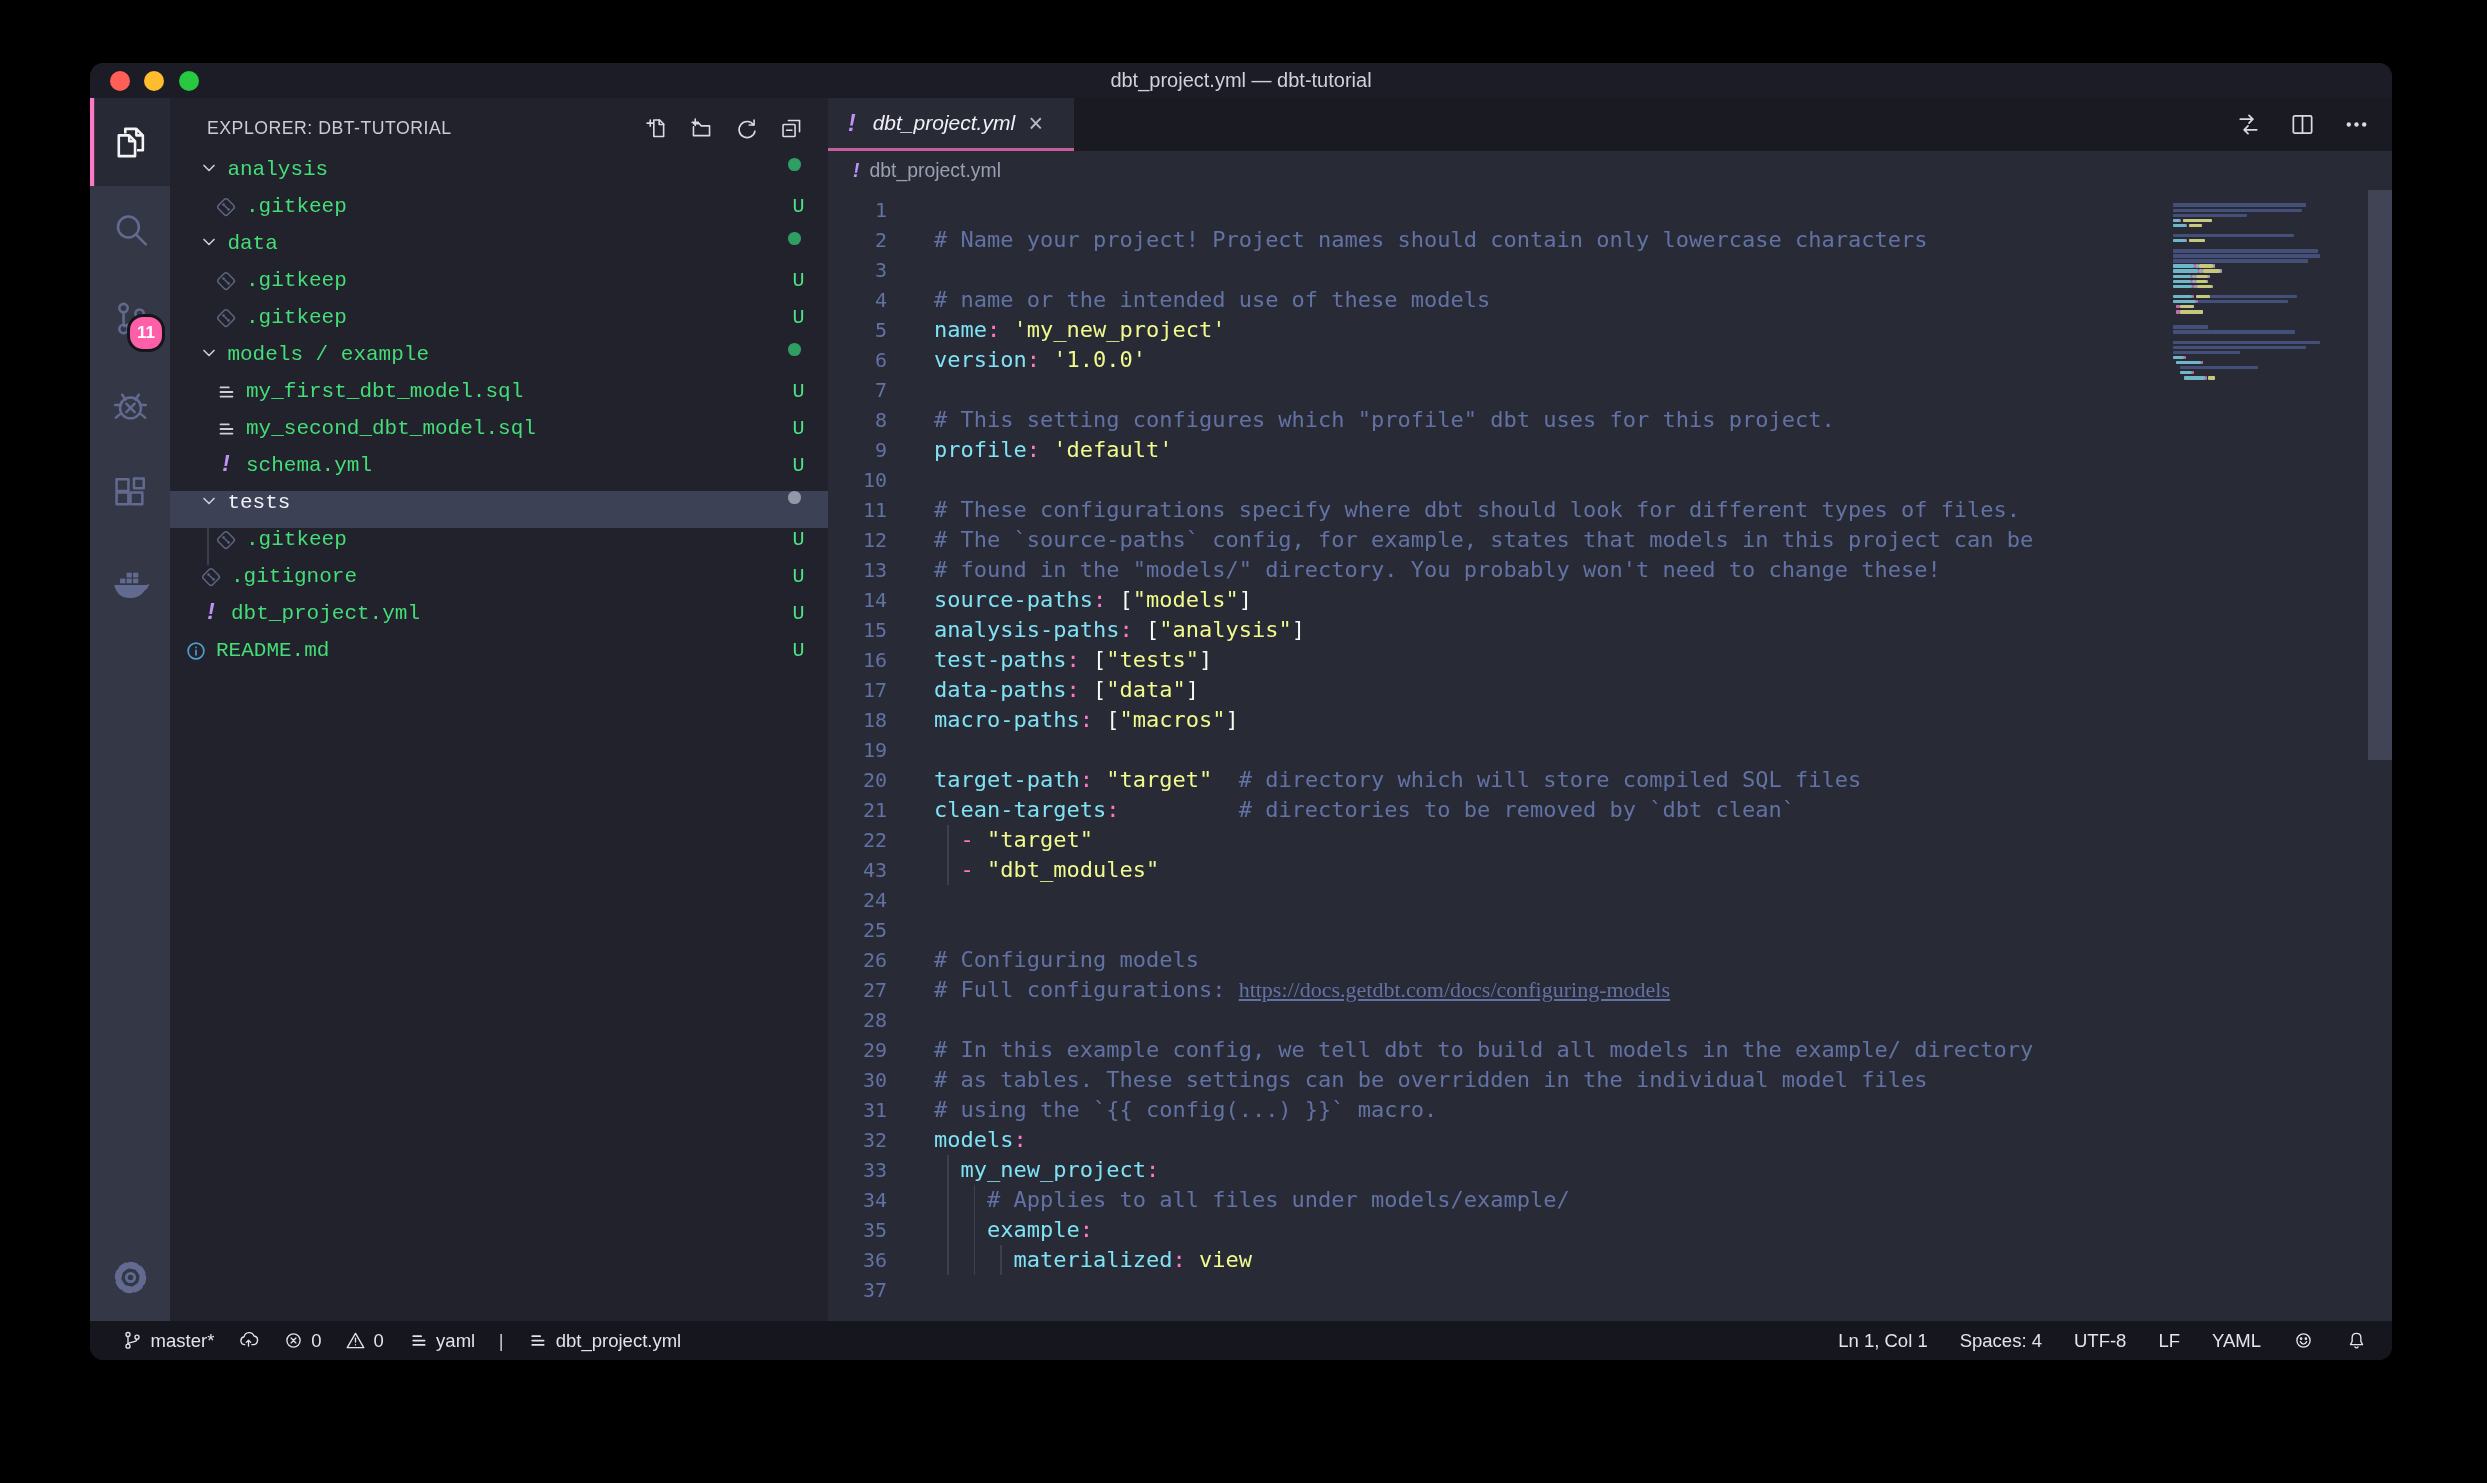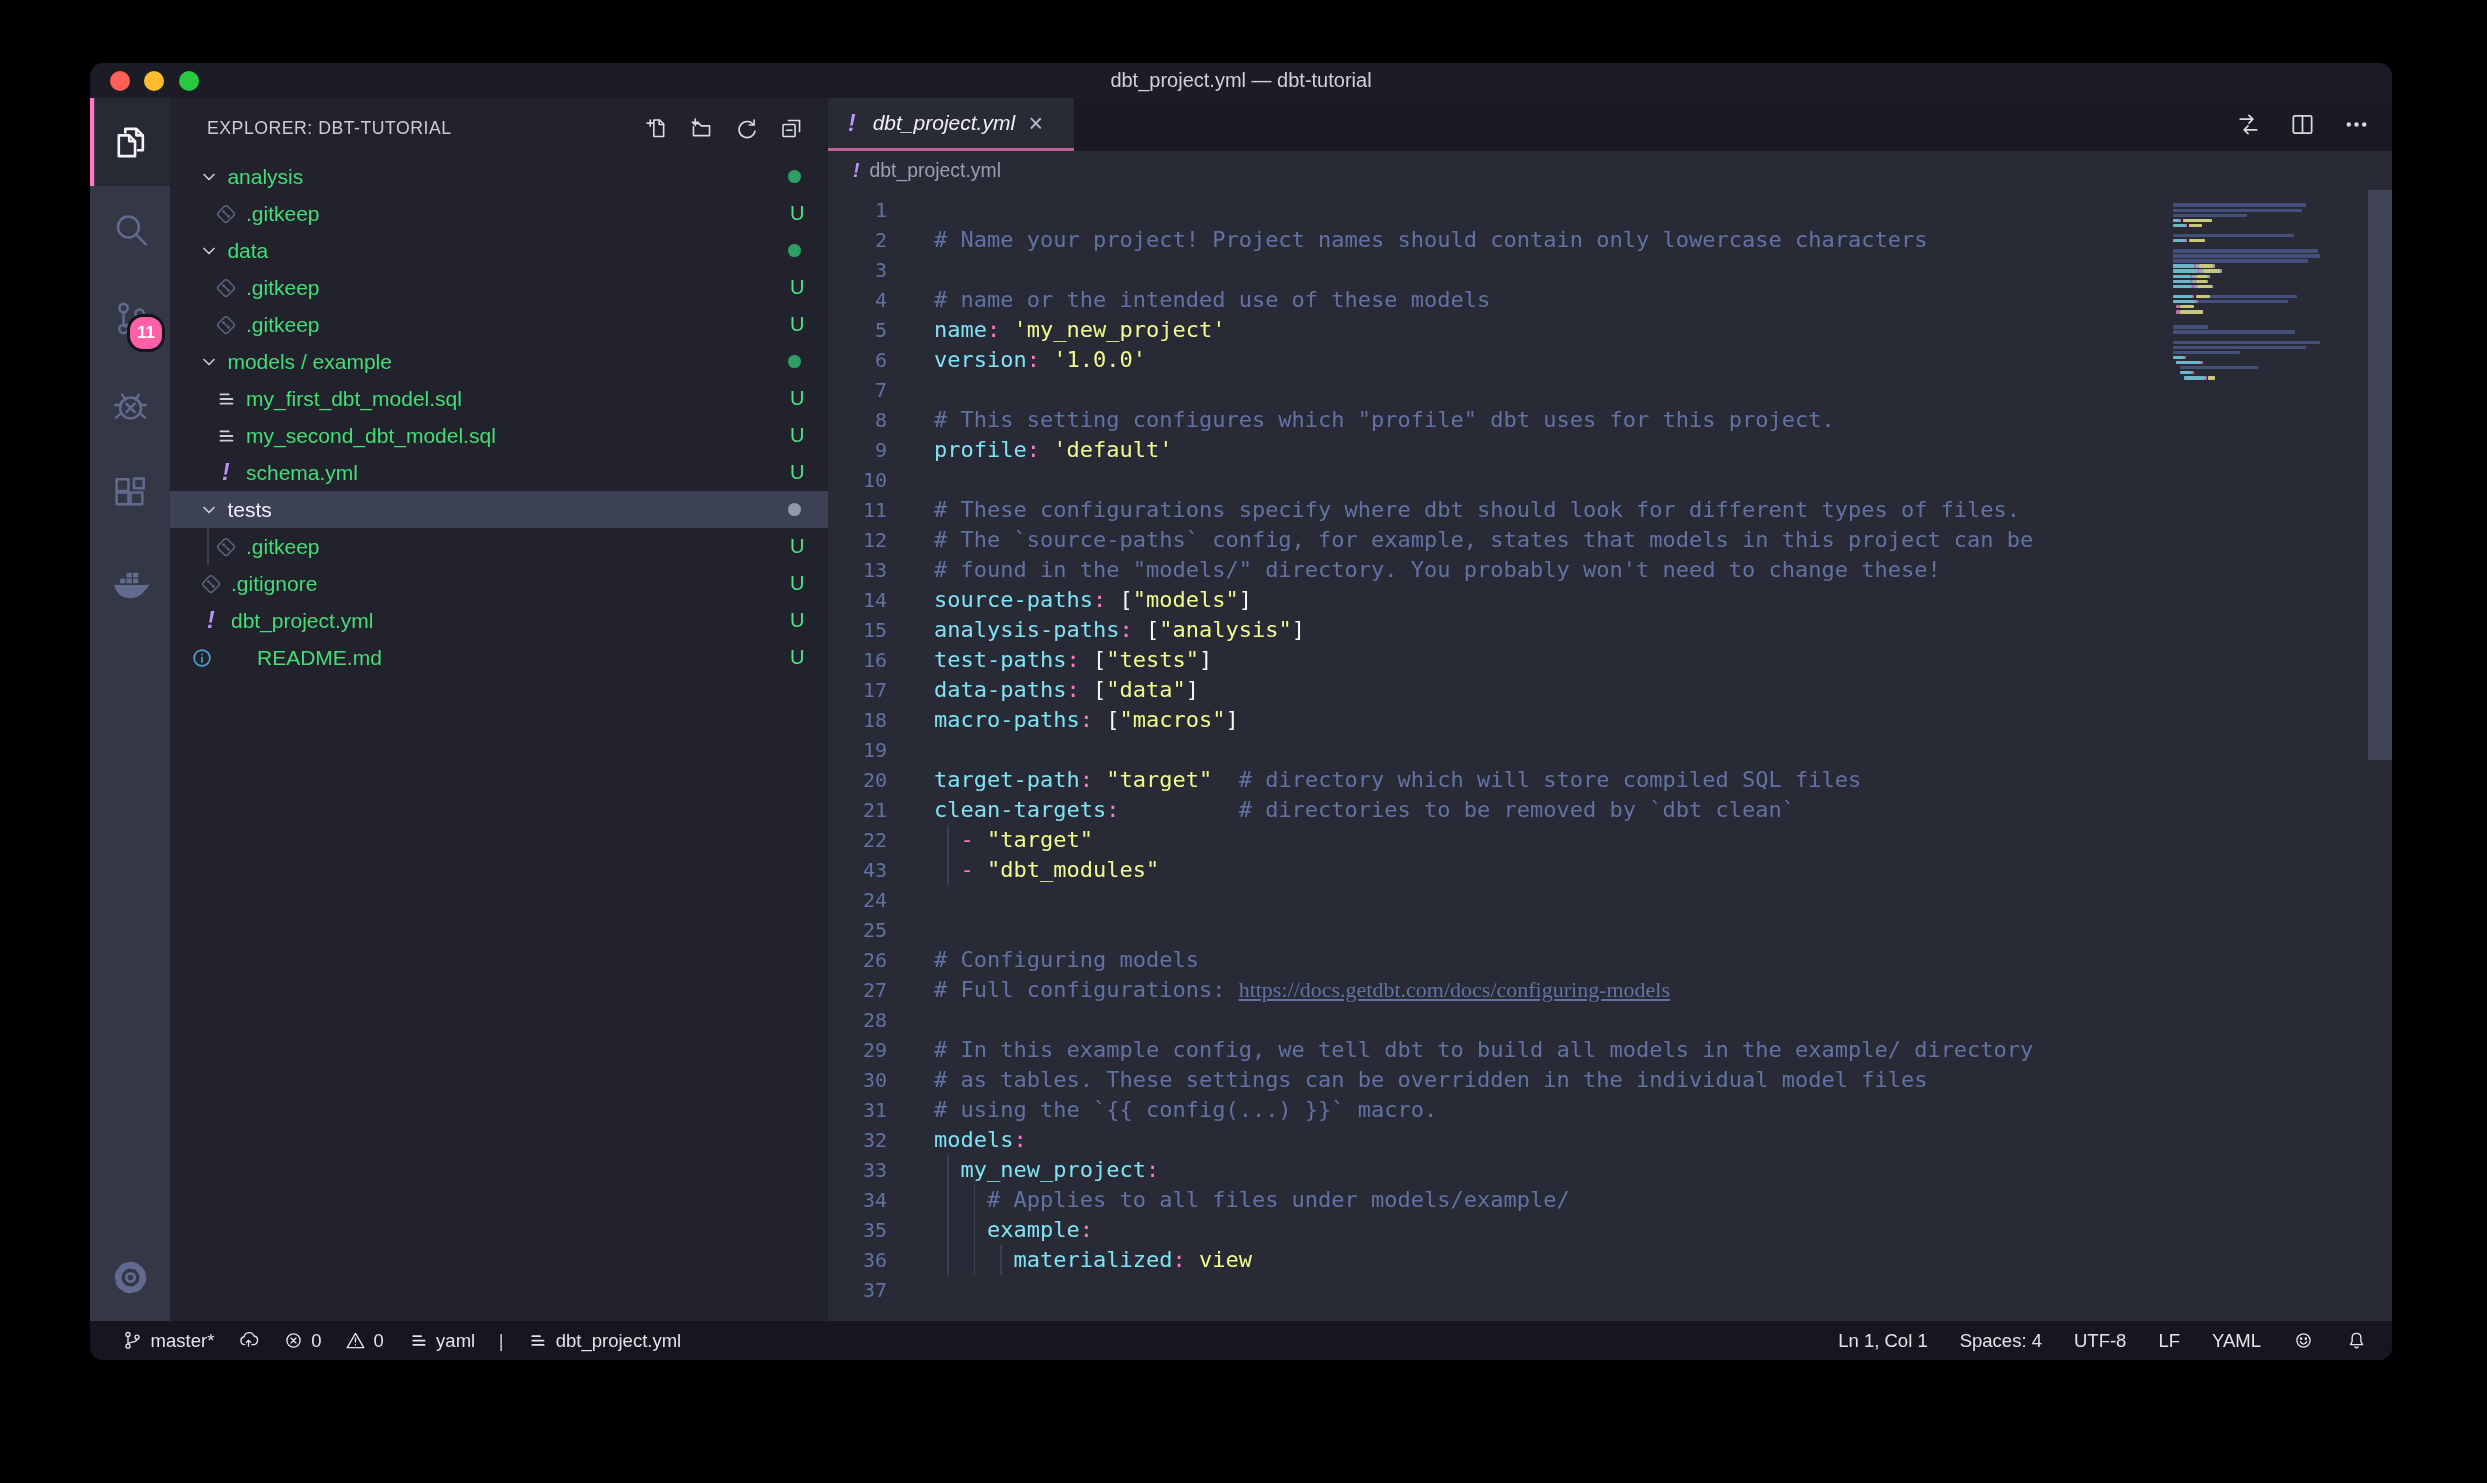--- a/index.html
+++ b/index.html
@@ -20,21 +20,21 @@
   .act-item svg{width:39px;height:39px;}
   .act-badge{position:absolute;right:5px;bottom:10px;min-width:32px;height:32px;border-radius:16px;background:#ff5fa8;
              border:3.4px solid #15161c;color:#fff;font-size:17px;font-weight:bold;display:flex;align-items:center;justify-content:center;}
   .act-spacer{flex:1;}
   
   .sidebar{width:658px;flex:0 0 658px;background:#21222b;display:flex;flex-direction:column;min-height:0;}
   .sb-head{flex:0 0 60px;display:flex;align-items:center;padding:0 23.6px 0 37px;color:#cbccd4;font-size:17.7px;letter-spacing:0.5px;}
   .sb-actions{margin-left:auto;display:flex;gap:20px;color:#d9dbe1;}
   .sb-actions svg{width:25px;height:25px;cursor:pointer;}
   .tree{flex:1;overflow:hidden;}
-  .row{height:37px;display:flex;align-items:center;position:relative;cursor:pointer;}
+  .row{height:37px;display:flex;position:relative;cursor:pointer;font-family:Liberation Mono, monospace;}
   .row.sel{background:#3d4156;}
   .twisty{width:20px;height:20px;color:#c9ccd4;flex:0 0 20px;}
   .fic{width:23.6px;height:23.6px;flex:0 0 23.6px;display:flex;align-items:center;justify-content:center;}
   .fic svg{width:22px;height:22px;}
   .fic.giticon{color:#5b6480;}
   .fic.listicon{color:#cdd0da;}
   .yamlbang{color:#bd93f9;font-weight:bold;font-size:23px;font-style:italic;line-height:1;}
   .fic.infoicon{color:#4da0d0;}
   .rlabel{margin-left:8.4px;font-size:21px;color:#44dd77;white-space:nowrap;}
   .row.sel .rlabel{color:#eef1f6;}
@@ -292,21 +292,21 @@
                 </svg>
               </span>
               <span class="rlabel">.gitignore</span>
               <span class="badge-u">U</span>
             </div>
             <div class="row" style="padding-left: 29px;">
               <span class="fic yamlbang">!</span>
               <span class="rlabel">dbt_project.yml</span>
               <span class="badge-u">U</span>
             </div>
-            <div class="row" style="padding-left: 20px; gap: 35px;">
+            <div class="row" style="padding-left: 14px;">
               <span class="fic infoicon">
                 <svg viewBox="0 0 24 24" fill="none" stroke="currentColor" stroke-width="1.8" stroke-linecap="round">
                   <circle cx="12" cy="12" r="8.6"></circle>
                   <path d="M12 8.1v.2M12 11.2v5.2"></path>
                 </svg>
               </span>
               <span class="rlabel">README.md</span>
               <span class="badge-u">U</span>
             </div>
           </div>

